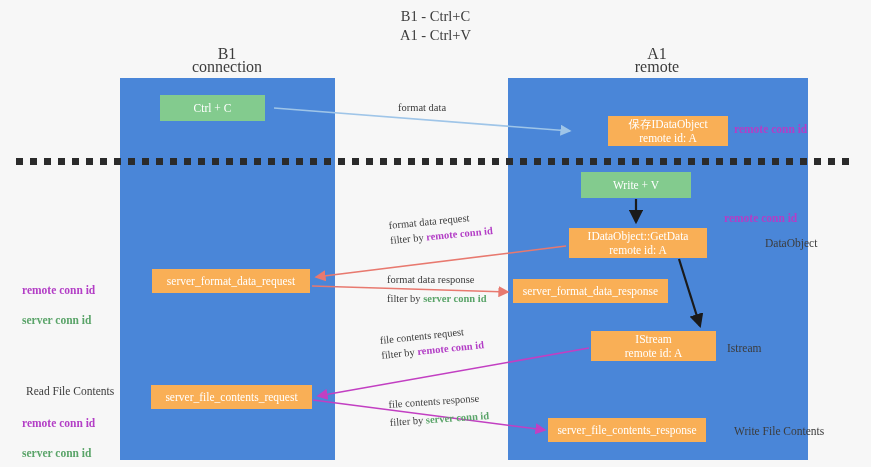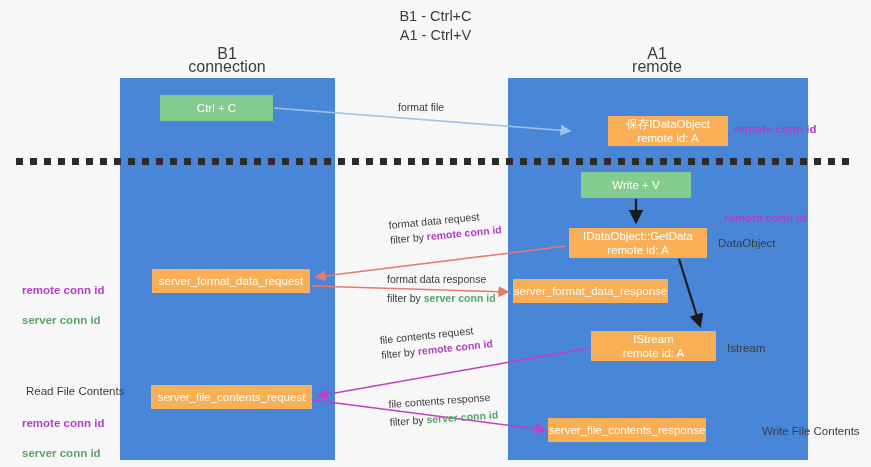--- a/index.html
+++ b/index.html
@@ -4,21 +4,21 @@
 <style>
   html,body{margin:0;padding:0;}
   body{
     width:871px;height:467px;
     background:#f7f7f7;
     font-family:"Liberation Sans","DejaVu Sans",sans-serif;
     overflow:hidden;
     position:relative;
     color:#404040;
   }
-  .stage{position:absolute;inset:0;}
+  .stage{position:absolute;inset:0;font-family:Liberation Serif, serif;}
 
   
   .lane{position:absolute;background:#4a86d8;}
   #lane-b1{left:120px;top:78px;width:215px;height:382px;}
   #lane-a1{left:508px;top:78px;width:300px;height:382px;}
 
   
   .lane-header{
     position:absolute;text-align:center;font-size:16px;line-height:13px;
     color:#3c3c3c;white-space:pre-line;
@@ -34,41 +34,41 @@
 
   
   .node{
     position:absolute;display:flex;align-items:center;justify-content:center;
     text-align:center;color:#ffffff;box-sizing:border-box;
     font-size:11.5px;line-height:14px;white-space:pre-line;padding:2px 4px;
   }
   .node.green{background:#83cb8e;}
   .node.orange{background:#f9af56;}
 
-  #n-ctrlc{left:160px;top:95px;width:113px;height:26px;}
+  #n-ctrlc{left:160px;top:95px;width:105px;height:26px;}
   #n-saveido{left:576px;top:116px;width:120px;height:30px;margin-left:32px;}
   #n-ctrlv{left:581px;top:172px;width:110px;height:26px;}
   #n-getdata{left:569px;top:228px;width:138px;height:30px;}
   #n-sfdreq{left:152px;top:269px;width:158px;height:24px;}
   #n-sfdresp{left:513px;top:279px;width:155px;height:24px;}
   #n-istream{left:591px;top:331px;width:125px;height:30px;}
   #n-sfcreq{left:151px;top:385px;width:161px;height:24px;}
   #n-sfcresp{left:548px;top:418px;width:158px;height:24px;}
 
   
   .side-label{position:absolute;font-size:11.5px;line-height:15px;white-space:pre-line;}
   .bold-purple{color:#b33ec6;font-weight:bold;}
   .bold-green{color:#5aa469;font-weight:bold;}
   .plain{color:#3c3c3c;}
 
   #lbl-rc-1{left:734px;top:122px;}
   #lbl-rc-2{left:724px;top:211px;}
-  #lbl-dataobject{left:718px;top:236px;}
+  #lbl-dataobject{left:765px;top:236px;}
   #lbl-istream{left:727px;top:341px;}
-  #lbl-writefile{left:762px;top:424px;}
+  #lbl-writefile{left:734px;top:424px;}
 
   #lbl-left-1{left:22px;top:268px;}
   #lbl-readfile{left:26px;top:384px;}
   #lbl-left-2{left:22px;top:401px;}
 
   
   .edge-caption{
     position:absolute;font-size:10.5px;line-height:15px;color:#3c3c3c;
     white-space:nowrap;
   }
@@ -161,21 +161,21 @@
     <div class="bold-purple">remote conn id</div>
     <div class="bold-green">server conn id</div>
   </div>
   <div class="side-label plain" id="lbl-readfile">Read File Contents</div>
   <div class="side-label" id="lbl-left-2">
     <div class="bold-purple">remote conn id</div>
     <div class="bold-green">server conn id</div>
   </div>
 
   <div class="edge-caption" id="cap-formatlist">
-    <span>format file</span>
+    <span>format data</span>
   </div>
 
   <div class="edge-caption" id="cap-fdreq">
     <div><span>format data request</span></div>
     <div>
       <span>filter by </span><span class="c-purple">remote conn id</span>
     </div>
   </div>
 
   <div class="edge-caption" id="cap-fdresp">

